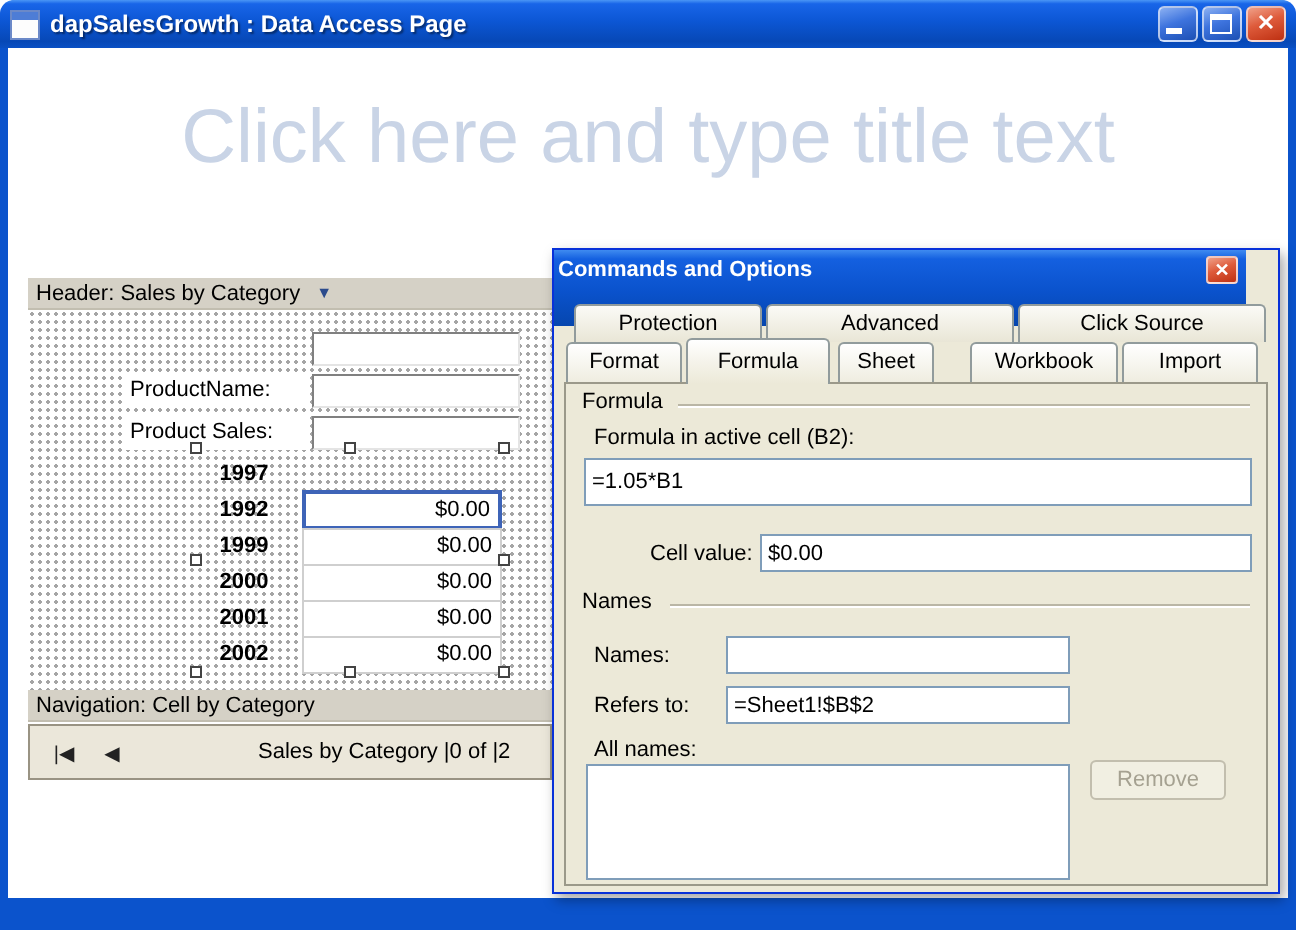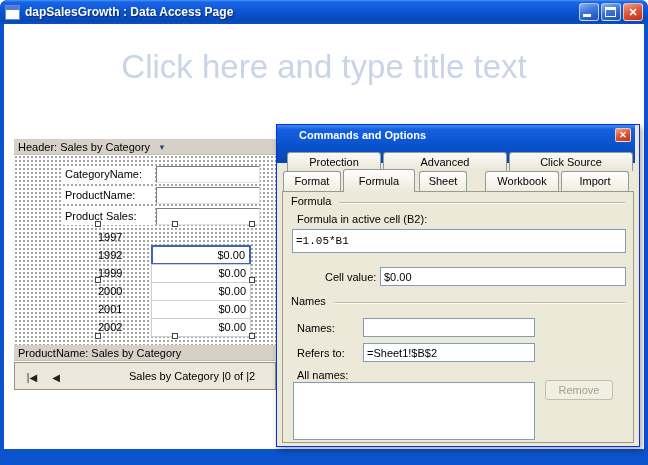--- a/index.html
+++ b/index.html
@@ -21,47 +21,47 @@
   .wi-top { position:absolute; left:0; right:0; top:0; height:4px; background:#4E7DD6; }
   .caption-buttons { position:absolute; right:5px; top:3px; display:flex; gap:2px; }
   .wbtn { width:20px; height:18px; border-radius:3px; border:1px solid rgba(255,255,255,.65); position:relative; box-sizing:border-box; }
   .wbtn.minmax { background:linear-gradient(160deg,#8BB0F2 0%,#3E74DE 45%,#1C4FB4 100%); }
   .wbtn.closebtn { background:linear-gradient(160deg,#F0A088 0%,#DE5B3B 45%,#BE3012 100%); }
   .glyph-min { position:absolute; left:3px; bottom:3px; width:8px; height:3px; background:#fff; }
   .glyph-max { position:absolute; left:3px; top:3px; width:11px; height:10px; border:1px solid #fff; border-top-width:3px; box-sizing:border-box; }
   .glyph-x { position:absolute; inset:0; color:#fff; font-size:11px; line-height:16px; text-align:center; font-weight:bold; }
   
   .client { position:absolute; left:4px; top:24px; width:640px; height:425px; background:#fff; }
-  .page-title-placeholder { position:absolute; left:0; top:24px; width:100%; text-align:center; font-size:33px; color:#C9D4E6; }
+  .page-title-placeholder { position:absolute; left:0; top:24px; width:100%; text-align:center; font-size:38px; color:#C9D4E6; }
   .section-bar {
     position:absolute; left:10px; width:262px; height:16px; background:#D5D1C6;
     line-height:16px; padding-left:4px; box-sizing:border-box; border-bottom:1px solid #C2BEB0;
   }
   .dd { font-size:8px; color:#2B4B8C; margin-left:8px; vertical-align:1px; }
   .design-area {
     position:absolute; left:10px; top:131px; width:262px; height:190px; background-color:#fff;
     background-image:radial-gradient(circle,#A5A5A5 0.8px,transparent 0.9px); background-size:4px 4px;
   }
   .dlabel { position:absolute; left:49px; background:#fff; height:17px; line-height:17px; padding-left:2px; width:92px; box-sizing:border-box; }
   .dinput { position:absolute; left:142px; width:104px; height:17px; background:#fff; box-sizing:border-box;
     border:1px solid; border-color:#808080 #E4E4E4 #E4E4E4 #808080; font:11px "Liberation Sans",sans-serif; padding:0 2px; }
-  .ycell { position:absolute; left:84px; width:50px; height:18px; line-height:18px; text-align:left; padding-right:2px; box-sizing:border-box; }
+  .ycell { position:absolute; left:84px; width:50px; height:18px; line-height:18px; text-align:center; padding-right:2px; box-sizing:border-box;font-weight:bold; }
   .vcell { position:absolute; left:137px; width:100px; height:19px; line-height:17px; text-align:right; padding-right:4px;
     box-sizing:border-box; background:#fff; border:1px solid #CFCFCF; }
   .vcell.sel { border:2px solid #3E64B8; height:20px; line-height:16px; }
   .handle { position:absolute; width:6px; height:6px; background:#fff; border:1px solid #444; box-sizing:border-box; }
   .toolbar { position:absolute; left:10px; top:338px; width:262px; height:28px; background:#EBE7DA; border:1px solid #999383; box-sizing:border-box; }
   .navbtn { position:absolute; top:4px; height:20px; background:transparent; border:none; font-size:10px; color:#222; text-align:center; font-family:inherit; }
   .rec-label { position:absolute; left:114px; top:0; line-height:26px; white-space:nowrap; }
   
   .dialog { position:absolute; left:276px; top:124px; width:364px; height:323px; background:#ECE9D8;
     border:1px solid #0831D9; box-shadow:2px 3px 6px rgba(0,0,0,.35); box-sizing:border-box; z-index:10; }
-  .dlg-titlebar { position:absolute; left:0; top:0; right:4px; height:38px;
+  .dlg-titlebar { position:absolute; left:0; top:0; right:16px; height:38px;
     background:linear-gradient(180deg,#3F8BF0 0%,#1460E0 12%,#0A52CC 55%,#0646AE 100%);
-    color:#fff; font-weight:bold; line-height:21px; padding-left:22px; box-sizing:border-box; }
+    color:#fff; font-weight:bold; line-height:21px; padding-left:2px; box-sizing:border-box; }
   .dlg-close { position:absolute; right:4px; top:3px; width:16px; height:14px; border-radius:2px;
     border:1px solid rgba(255,255,255,.7); background:linear-gradient(160deg,#F0A088 0%,#DE5B3B 45%,#BE3012 100%);
     color:#fff; font-size:9px; line-height:12px; text-align:center; font-weight:bold; box-sizing:border-box; }
   .tab { position:absolute; box-sizing:border-box; text-align:center; border:1px solid #919B9C; border-bottom:none; border-radius:3px 3px 0 0; }
   .tab.back  { top:27px; height:19px; line-height:18px; z-index:1; background:linear-gradient(180deg,#FBFAF6,#E9E6D6); }
   .tab.front { top:46px; height:20px; line-height:19px; z-index:2; background:linear-gradient(180deg,#FFFFFF,#EFEDE0); }
   .tab.active{ top:44px; height:23px; line-height:22px; z-index:5; background:linear-gradient(180deg,#FFFFFF 0%,#F5F3EA 50%,#ECE9D8 100%); }
   .panel { position:absolute; left:5px; top:66px; width:352px; height:252px; border:1px solid #9B998A; background:#ECE9D8; box-sizing:border-box; }
   .grp-caption { position:absolute; }
   .grp-line { position:absolute; height:1px; background:#BAB6A5; box-shadow:0 1px 0 #FFF; }
@@ -96,21 +96,20 @@
 
   <div class="client">
     <div class="page-title-placeholder">Click here and type title text</div>
 
     <div class="section-bar" style="top:115px;">
       <span>Header: Sales by Category</span><span class="dd">▼</span>
     </div>
 
     <div class="design-area">
 
-      <div class="dlabel" style="top:11px;">CategoryName:</div>
       <input class="dinput" style="top: 11px;" value="">
       <div class="dlabel" style="top:32px;">ProductName:</div>
       <input class="dinput" style="top: 32px;" value="">
       <div class="dlabel" style="top:53px;">Product Sales:</div>
       <input class="dinput" style="top: 53px;" value="">
 
       <div class="ycell" style="top:73px;">1997</div>
       <div class="ycell" style="top:91px;">1992</div>
       <div class="ycell" style="top:109px;">1999</div>
       <div class="ycell" style="top:127px;">2000</div>
@@ -127,21 +126,21 @@
       <div class="handle" style="left:158px;top:66px;"></div>
       <div class="handle" style="left:235px;top:66px;"></div>
       <div class="handle" style="left:81px;top:122px;"></div>
       <div class="handle" style="left:235px;top:122px;"></div>
       <div class="handle" style="left:81px;top:178px;"></div>
       <div class="handle" style="left:158px;top:178px;"></div>
       <div class="handle" style="left:235px;top:178px;"></div>
     </div>
 
     <div class="section-bar" style="top:321px;">
-      <span>ProductName: Sales by Category</span>
+      <span>Navigation: Cell by Category</span>
     </div>
 
     <div class="toolbar">
       <button class="navbtn" style="left:4px;width:26px;">|◀</button>
       <button class="navbtn" style="left:32px;width:18px;">◀</button>
       <span class="rec-label">Sales by Category |0 of |2</span>
     </div>
   </div>
 </div>
 
@@ -159,21 +158,21 @@
   <div class="tab active" style="left:66px;width:72px;">Formula</div>
   <div class="tab front" style="left:142px;width:48px;">Sheet</div>
   <div class="tab front" style="left:208px;width:74px;">Workbook</div>
   <div class="tab front" style="left:284px;width:68px;">Import</div>
 
   <div class="panel">
 
     <div class="grp-caption" style="left:8px;top:3px;">Formula</div>
     <div class="grp-line" style="left:56px;right:8px;top:10px;"></div>
     <div class="lbl" style="left:14px;top:21px;">Formula in active cell (B2):</div>
-    <input class="xpinput" style="left: 9px; top: 37px; width: 334px; height: 24px; font-family: Liberation Mono, monospace;" value="=1.05*B1">
+    <input class="xpinput" style="left: 9px; top: 37px; width: 334px; height: 24px;" value="=1.05*B1">
     <div class="lbl" style="left:14px;top:79px;margin-left:28px;">Cell value:</div>
     <input class="xpinput" style="left: 97px; top: 75px; width: 246px; height: 19px;" value="$0.00">
 
     <div class="grp-caption" style="left:8px;top:103px;">Names</div>
     <div class="grp-line" style="left:52px;right:8px;top:110px;"></div>
     <div class="lbl" style="left:14px;top:130px;">Names:</div>
     <input class="xpinput" style="left: 80px; top: 126px; width: 172px; height: 19px;" value="">
     <div class="lbl" style="left:14px;top:155px;">Refers to:</div>
     <input class="xpinput" style="left: 80px; top: 151px; width: 172px; height: 19px;" value="=Sheet1!$B$2">
     <div class="lbl" style="left:14px;top:177px;">All names:</div>

